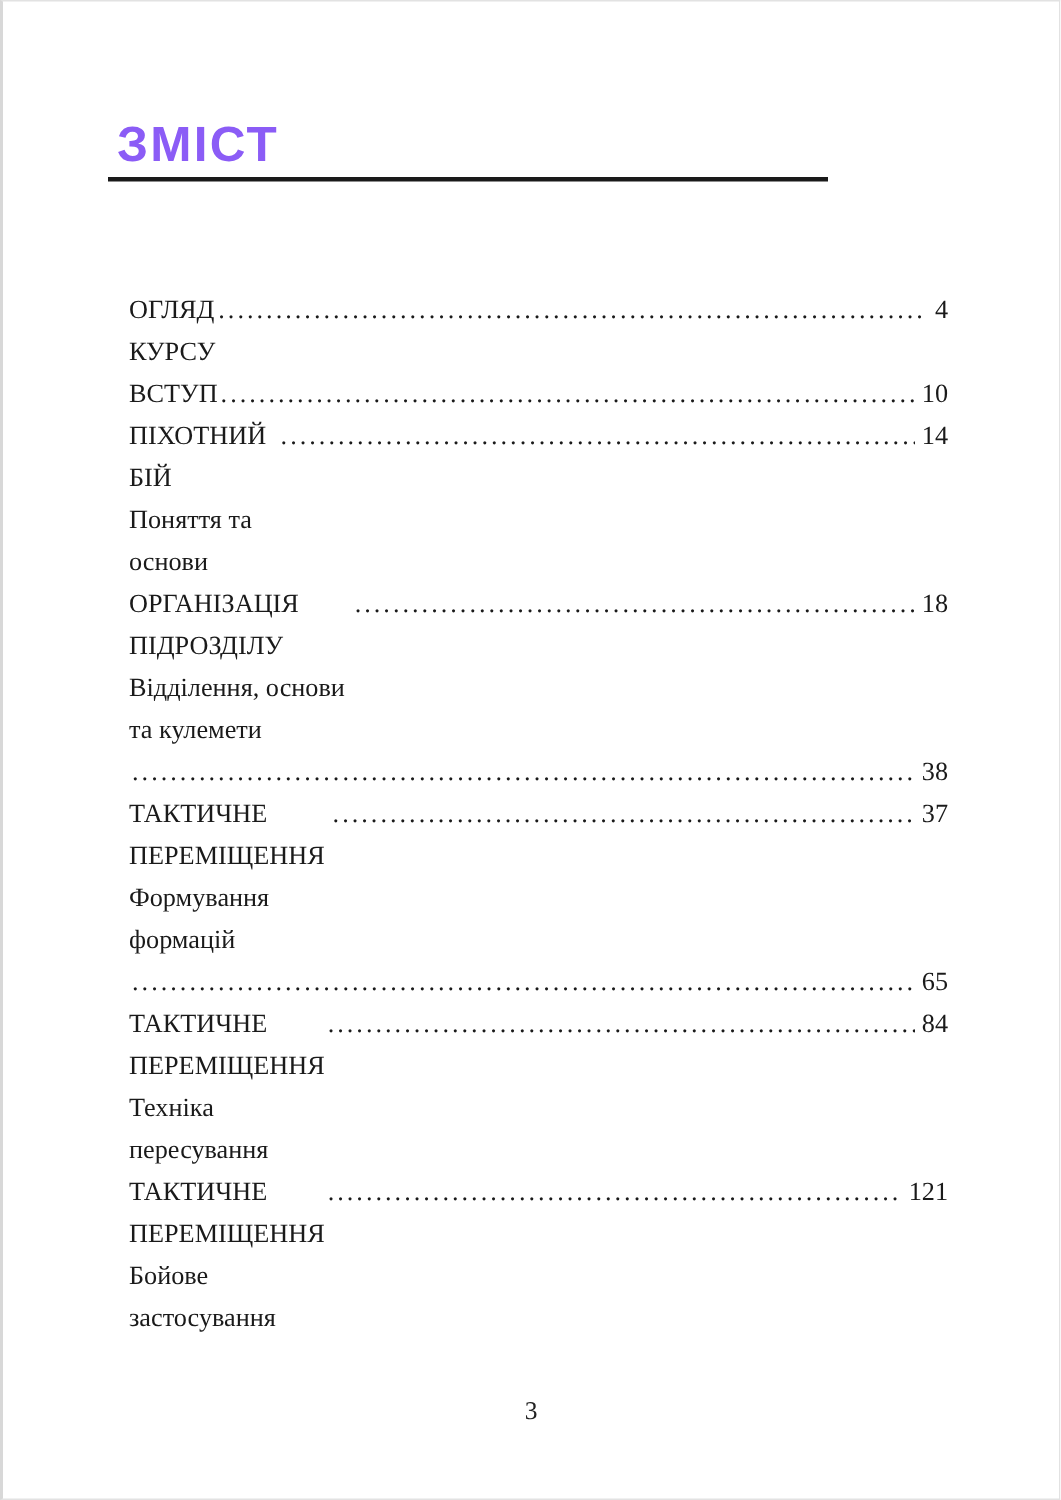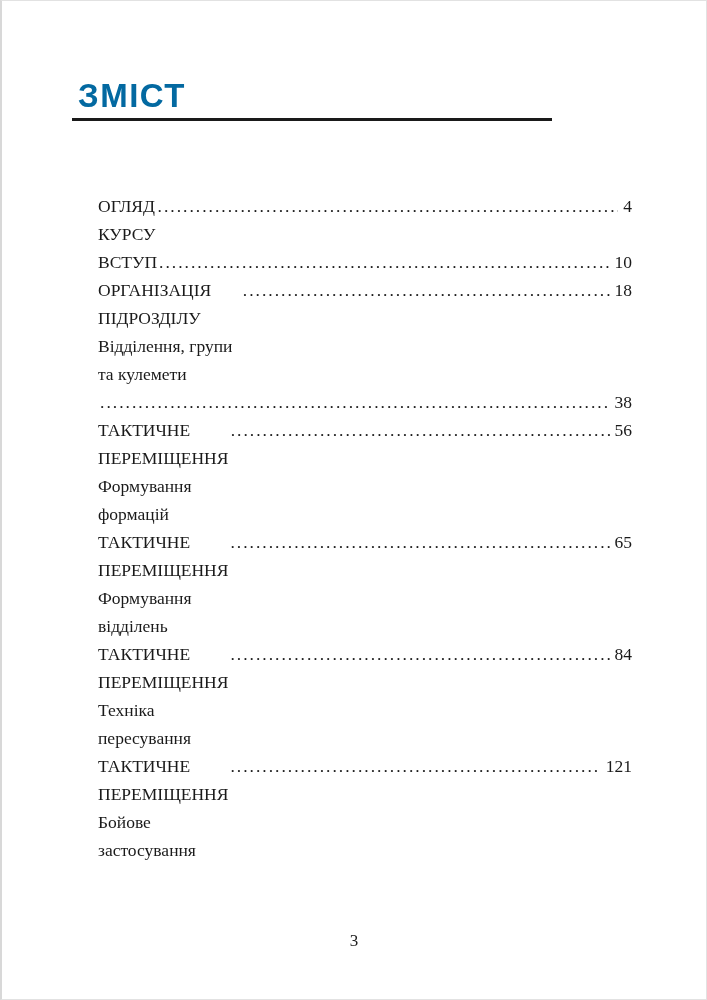--- a/index.html
+++ b/index.html
@@ -21,21 +21,21 @@
   
   .doc-title {
     position: absolute;
     left: 76px;
     top: 76px;
     margin: 0;
     font-family: "Liberation Sans", "DejaVu Sans", sans-serif;
     font-weight: 800;
     font-size: 33px;
     letter-spacing: 1.5px;
-    color: #0369a1;
+    color: #8b5cf6;
   }
   .title-rule {
     position: absolute;
     left: 70px;
     top: 117px;
     width: 480px;
     height: 3px;
     background: #1a1a1a;
   }
   
@@ -46,21 +46,20 @@
     width: 546px;
     font-family: "Liberation Serif", "DejaVu Serif", serif;
     font-size: 17.5px;
     line-height: 28px;
     color: #1a1a1a;
   }
   .entry { margin: 0; }
   .entry-row {
     display: flex;
     align-items: baseline;
-    margin-left: 12px;
   }
   .entry-text {
     white-space: pre-wrap;
     flex: 0 1 auto;
   }
   .dots {
     flex: 1 1 auto;
     min-width: 10px;
     overflow: hidden;
     white-space: nowrap;
@@ -107,41 +106,47 @@
       </div>
       <div class="entry">
         <div class="entry-row">
           <span class="entry-text">ВСТУП</span>
           <span class="dots"></span>
           <span class="pagenum">10</span>
         </div>
       </div>
       <div class="entry">
         <div class="entry-row">
-          <span class="entry-text">ОРГАНІЗАЦІЯ ПІДРОЗДІЛУ Відділення, групи та кулемети</span>
+          <span class="entry-text">ПІХОТНИЙ БІЙ  Поняття та основи</span>
+          <span class="dots"></span>
+          <span class="pagenum">14</span>
+        </div>
+      </div>
+      <div class="entry">
+        <div class="entry-row">
+          <span class="entry-text">ОРГАНІЗАЦІЯ ПІДРОЗДІЛУ Відділення, основи та кулемети</span>
           <span class="dots"></span>
           <span class="pagenum">18</span>
         </div>
       </div>
       <div class="entry">
         <div class="entry-row">
           <span class="dots"></span>
           <span class="pagenum">38</span>
         </div>
       </div>
       <div class="entry">
         <div class="entry-row">
           <span class="entry-text">ТАКТИЧНЕ ПЕРЕМІЩЕННЯ Формування формацій</span>
           <span class="dots"></span>
-          <span class="pagenum">56</span>
+          <span class="pagenum">37</span>
         </div>
       </div>
       <div class="entry">
         <div class="entry-row">
-          <span class="entry-text">ТАКТИЧНЕ ПЕРЕМІЩЕННЯ Формування відділень</span>
           <span class="dots"></span>
           <span class="pagenum">65</span>
         </div>
       </div>
       <div class="entry">
         <div class="entry-row">
           <span class="entry-text">ТАКТИЧНЕ ПЕРЕМІЩЕННЯ Техніка пересування</span>
           <span class="dots"></span>
           <span class="pagenum">84</span>
         </div>

